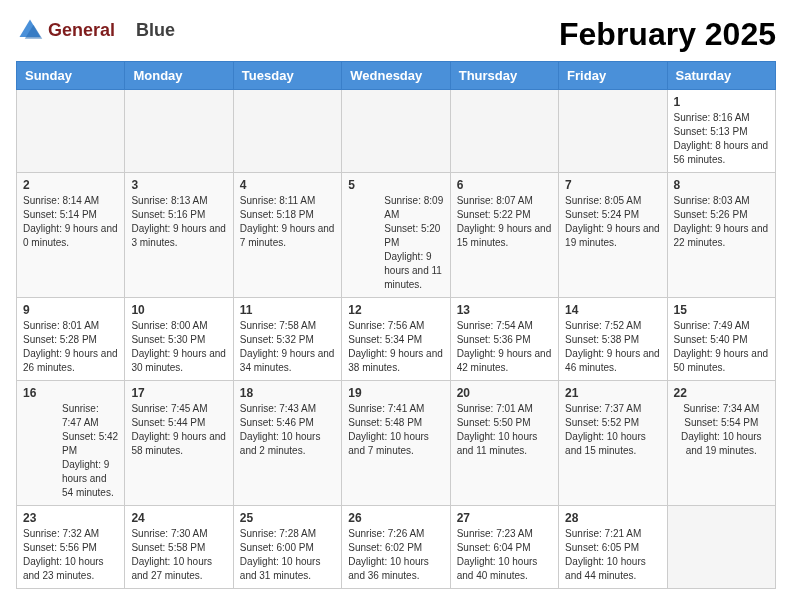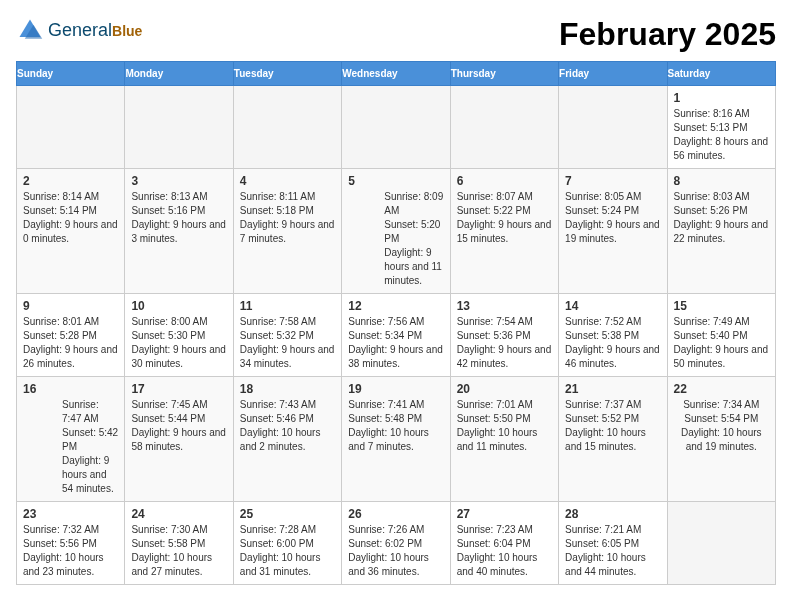--- a/index.html
+++ b/index.html
@@ -16,27 +16,28 @@
       align-items: flex-start;
       margin-bottom: 8px;
     }
     .logo {
       display: flex;
       align-items: center;
       gap: 4px;
     }
     .logo-text-general {
       font-size: 18px;
-      font-weight: normal;
-      color: #0c4a6e;
+      font-weight: bold;
+      color: #7f1d1d;
     }
     .logo-text-blue {
-      font-size: 14px;
-      font-weight: bold;
-      color: #a16207;
+      font-size: 18px;
+      font-weight: bold;
+      color: #404040;
+      margin-left: 21px;
     }
     .logo-icon {
       width: 28px;
       height: 28px;
     }
     .title-block {
       text-align: right;
     }
     .month-year {
       font-size: 32px;
@@ -48,23 +49,23 @@
       color: #555;
     }
     .calendar {
       width: 100%;
       border-collapse: collapse;
       border: 1px solid #ccc;
     }
     .calendar th {
       background-color: #4a90d9;
       color: #fff;
-      font-size: 10px;
-      font-weight: bold;
-      padding: 6px 0;
+      font-size: 13px;
+      font-weight: bold;
+      padding: 6px 8px;
       text-align: left;
       border: 1px solid #3a7fc9;
     }
     .calendar td {
       vertical-align: top;
       border: 1px solid #ccc;
       padding: 5px 6px;
       width: calc(100% / 7);
       min-height: 80px;
       font-size: 10.5px;

